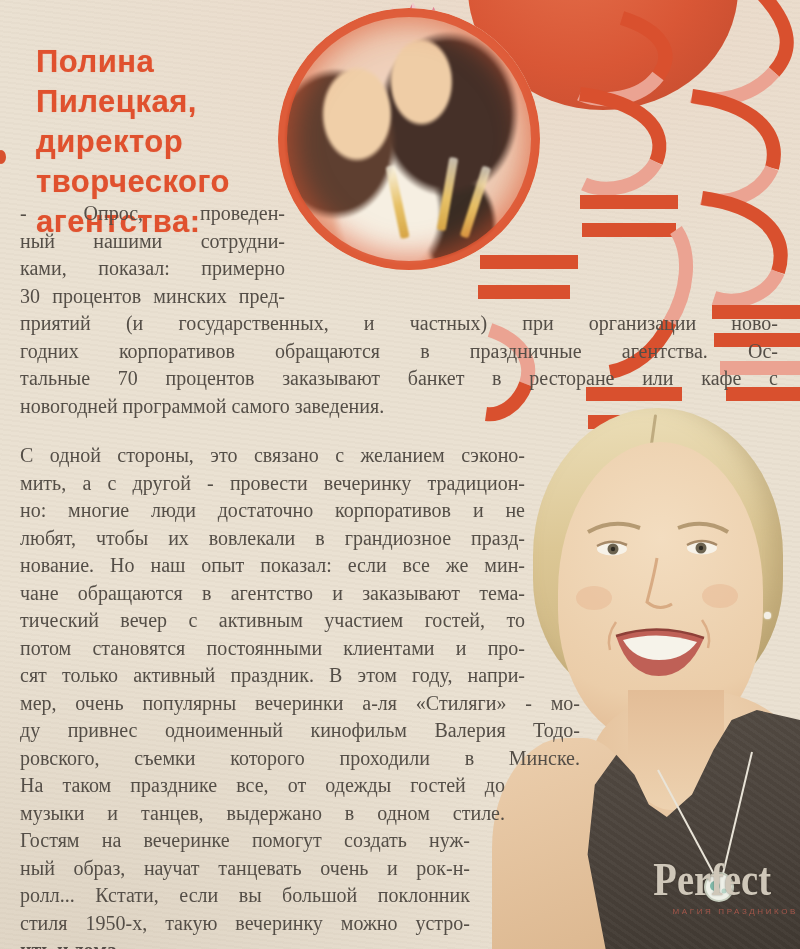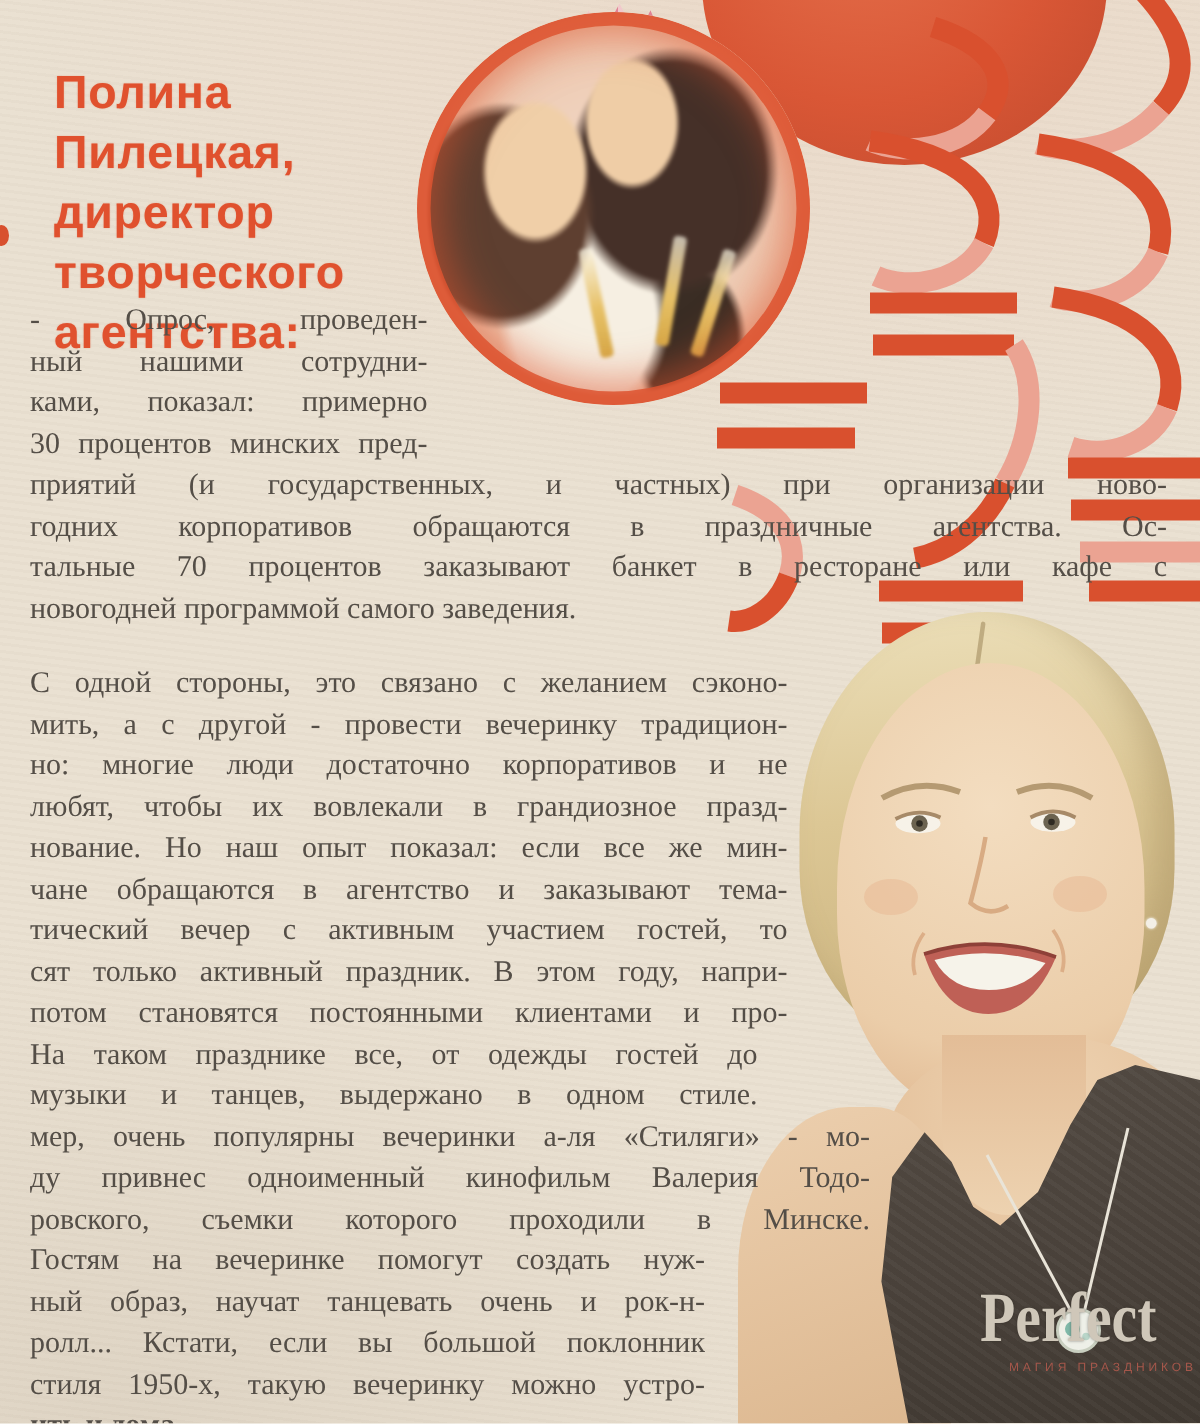--- a/index.html
+++ b/index.html
@@ -216,31 +216,31 @@
         <div class="aline ragged">новогодней программой самого заведения.</div>
       </div>
       <div class="agroup" style="width: 505px; margin-top: 22px;">
         <div class="aline">С одной стороны, это связано с желанием сэконо-</div>
         <div class="aline">мить, а с другой - провести вечеринку традицион-</div>
         <div class="aline">но: многие люди достаточно корпоративов и не</div>
         <div class="aline">любят, чтобы их вовлекали в грандиозное празд-</div>
         <div class="aline">нование. Но наш опыт показал: если все же мин-</div>
         <div class="aline">чане обращаются в агентство и заказывают тема-</div>
         <div class="aline">тический вечер с активным участием гостей, то</div>
+        <div class="aline">потом становятся постоянными клиентами и про-</div>
         <div class="aline">сят только активный праздник. В этом году, напри-</div>
-        <div class="aline">потом становятся постоянными клиентами и про-</div>
-      </div>
-      <div class="agroup" style="width: 485px;">
-        <div class="aline">На таком празднике все, от одежды гостей до</div>
-        <div class="aline">музыки и танцев, выдержано в одном стиле.</div>
       </div>
       <div class="agroup" style="width: 560px;">
         <div class="aline">мер, очень популярны вечеринки а-ля «Стиляги» - мо-</div>
         <div class="aline">ду привнес одноименный кинофильм Валерия Тодо-</div>
         <div class="aline">ровского, съемки которого проходили в Минске.</div>
+      </div>
+      <div class="agroup" style="width: 485px;">
+        <div class="aline">На таком празднике все, от одежды гостей до</div>
+        <div class="aline">музыки и танцев, выдержано в одном стиле.</div>
       </div>
       <div class="agroup" style="width: 450px;">
         <div class="aline">Гостям на вечеринке помогут создать нуж-</div>
         <div class="aline">ный образ, научат танцевать очень и рок-н-</div>
         <div class="aline">ролл... Кстати, если вы большой поклонник</div>
         <div class="aline">стиля 1950-х, такую вечеринку можно устро-</div>
       </div>
       <div class="agroup" style="width: 430px; font-weight: bold;">
         <div class="aline ragged">ить и дома.</div>
       </div>

